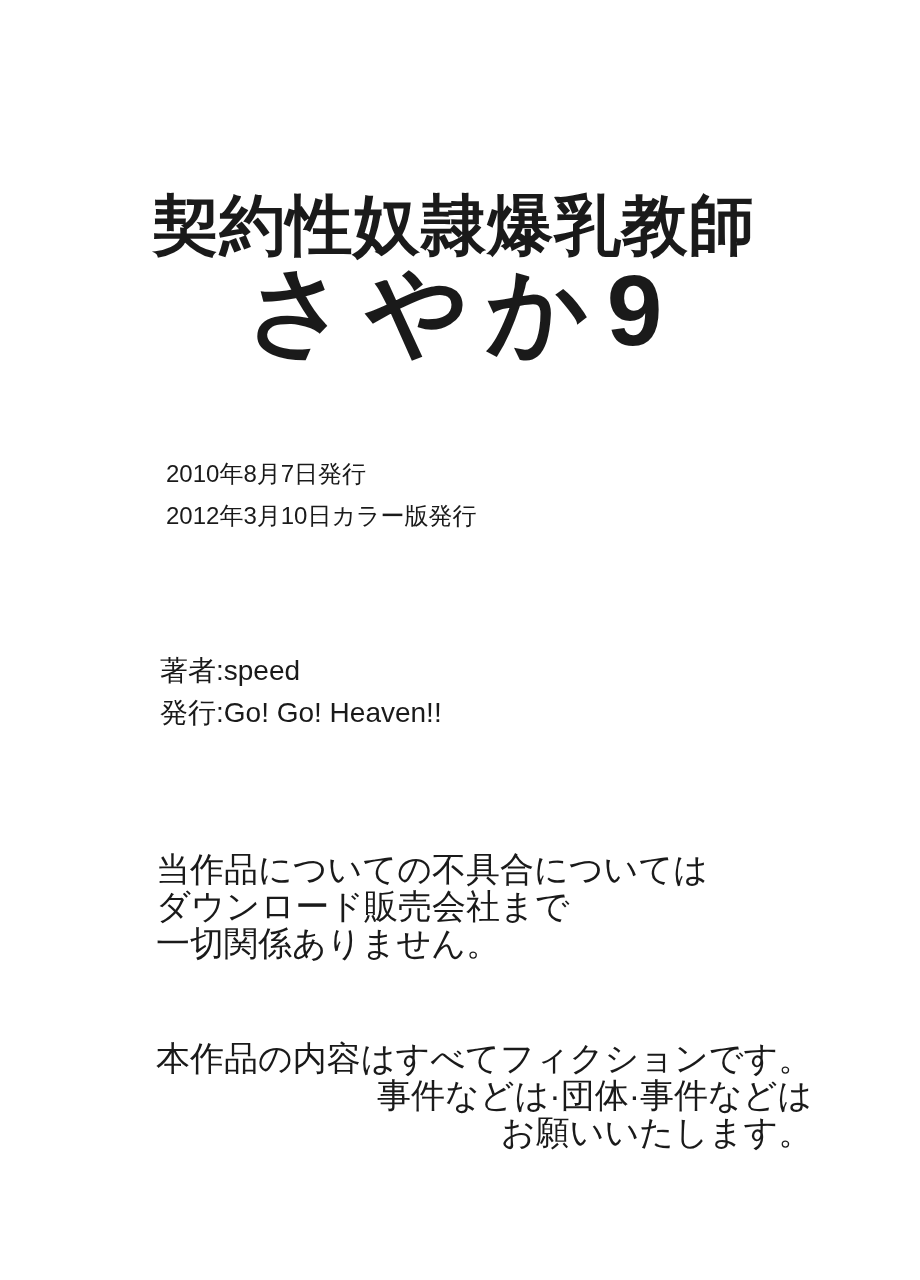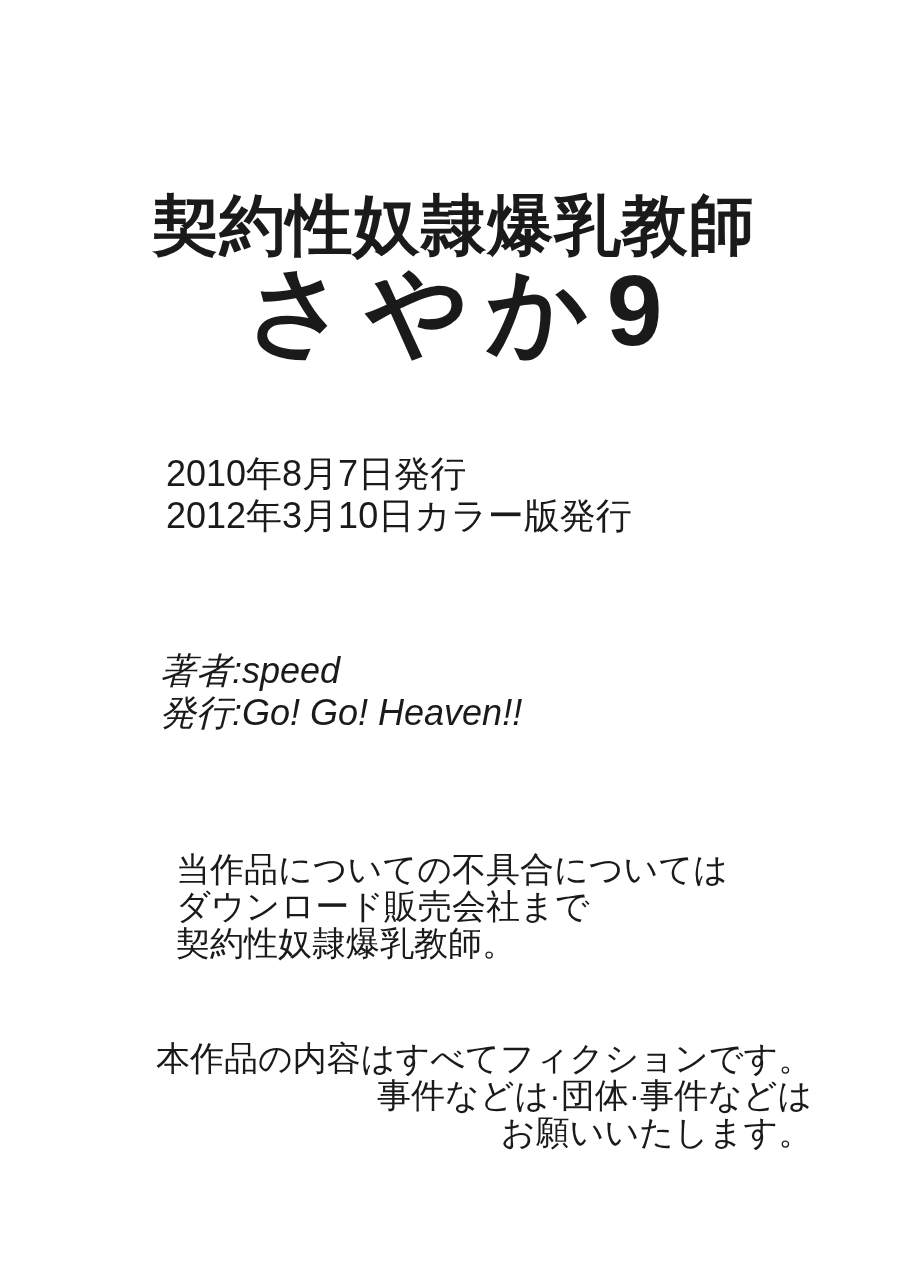--- a/index.html
+++ b/index.html
@@ -37,43 +37,42 @@
     line-height: 96px;
     font-weight: 700;
     letter-spacing: 18px;
     text-indent: 18px;
   }
   
   .pub-block {
     position: absolute;
     left: 166px;
     top: 453px;
-    font-size: 36px;
+    font-size: 24px;
     line-height: 42px;
     white-space: nowrap;
   }
   
   .credits-block {
     position: absolute;
     left: 160px;
     top: 650px;
-    font-size: 36px;
+    font-size: 28px;
     line-height: 42px;
     white-space: nowrap;
-    font-style: italic;
   }
   
   .notice {
     position: absolute;
     left: 156px;
     font-size: 34px;
     line-height: 37px;
     white-space: nowrap;
   }
-  .notice-support { top: 851px; margin-left: 20px; }
+  .notice-support { top: 851px; }
   .notice-fiction { top: 1040px; text-align: right; }
 </style>
 </head>
 <body>
 
 <div class="page">
 
   <header class="title-block">
     <div class="title-series">契約性奴隷爆乳教師</div>
     <div class="title-volume">さやか9</div>
@@ -85,21 +84,21 @@
   </section>
 
   <section class="credits-block">
     <div>著者:speed</div>
     <div>発行:Go! Go! Heaven!!</div>
   </section>
 
   <section class="notice notice-support">
     <div>当作品についての不具合については</div>
     <div>ダウンロード販売会社まで</div>
-    <div>契約性奴隷爆乳教師。</div>
+    <div>一切関係ありません。</div>
   </section>
 
   <section class="notice notice-fiction">
     <div>本作品の内容はすべてフィクションです。</div>
     <div>事件などは·団体·事件などは</div>
     <div>お願いいたします。</div>
   </section>
 
 </div>
 

